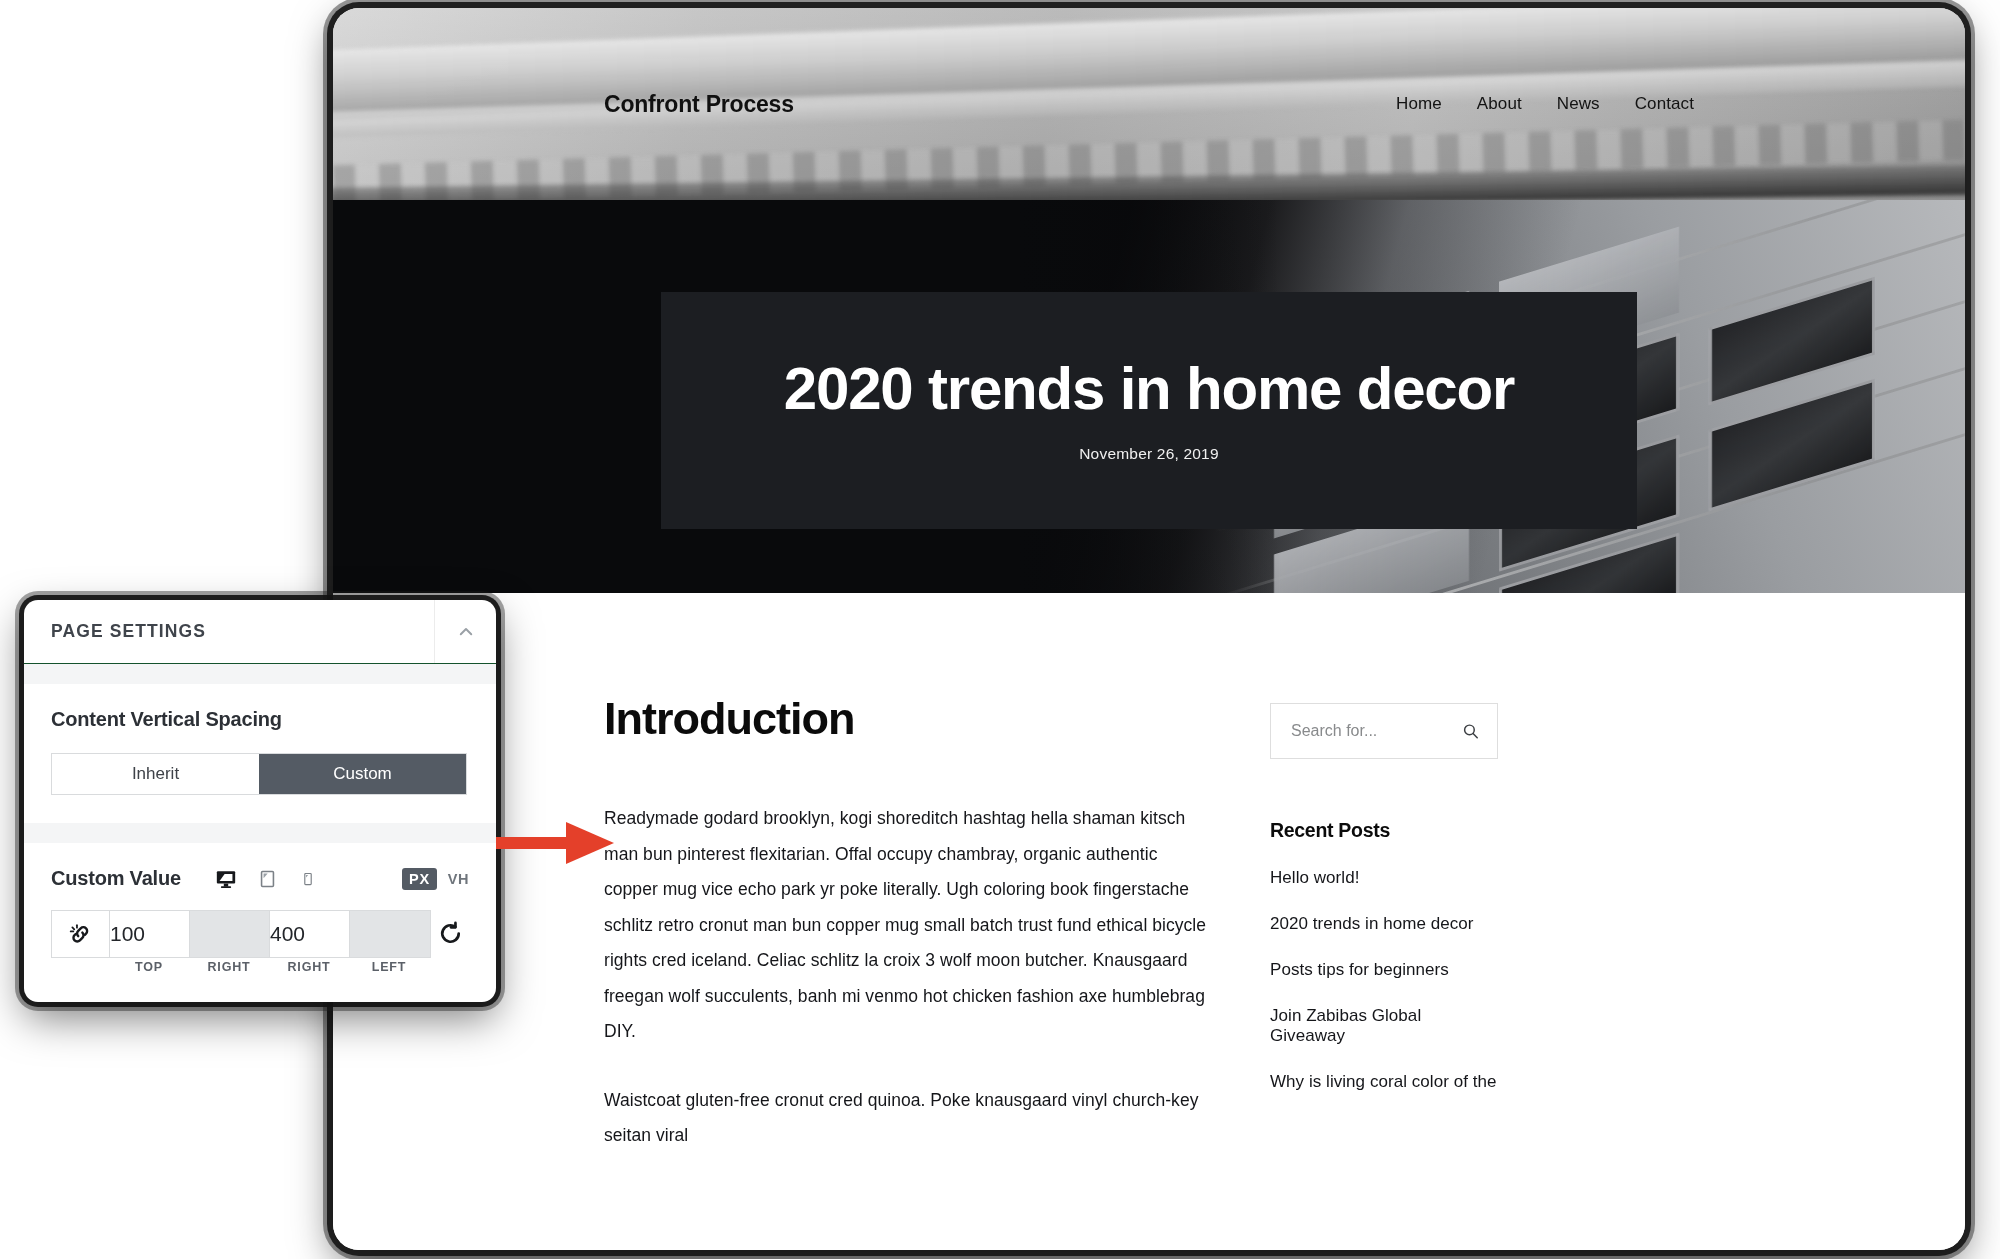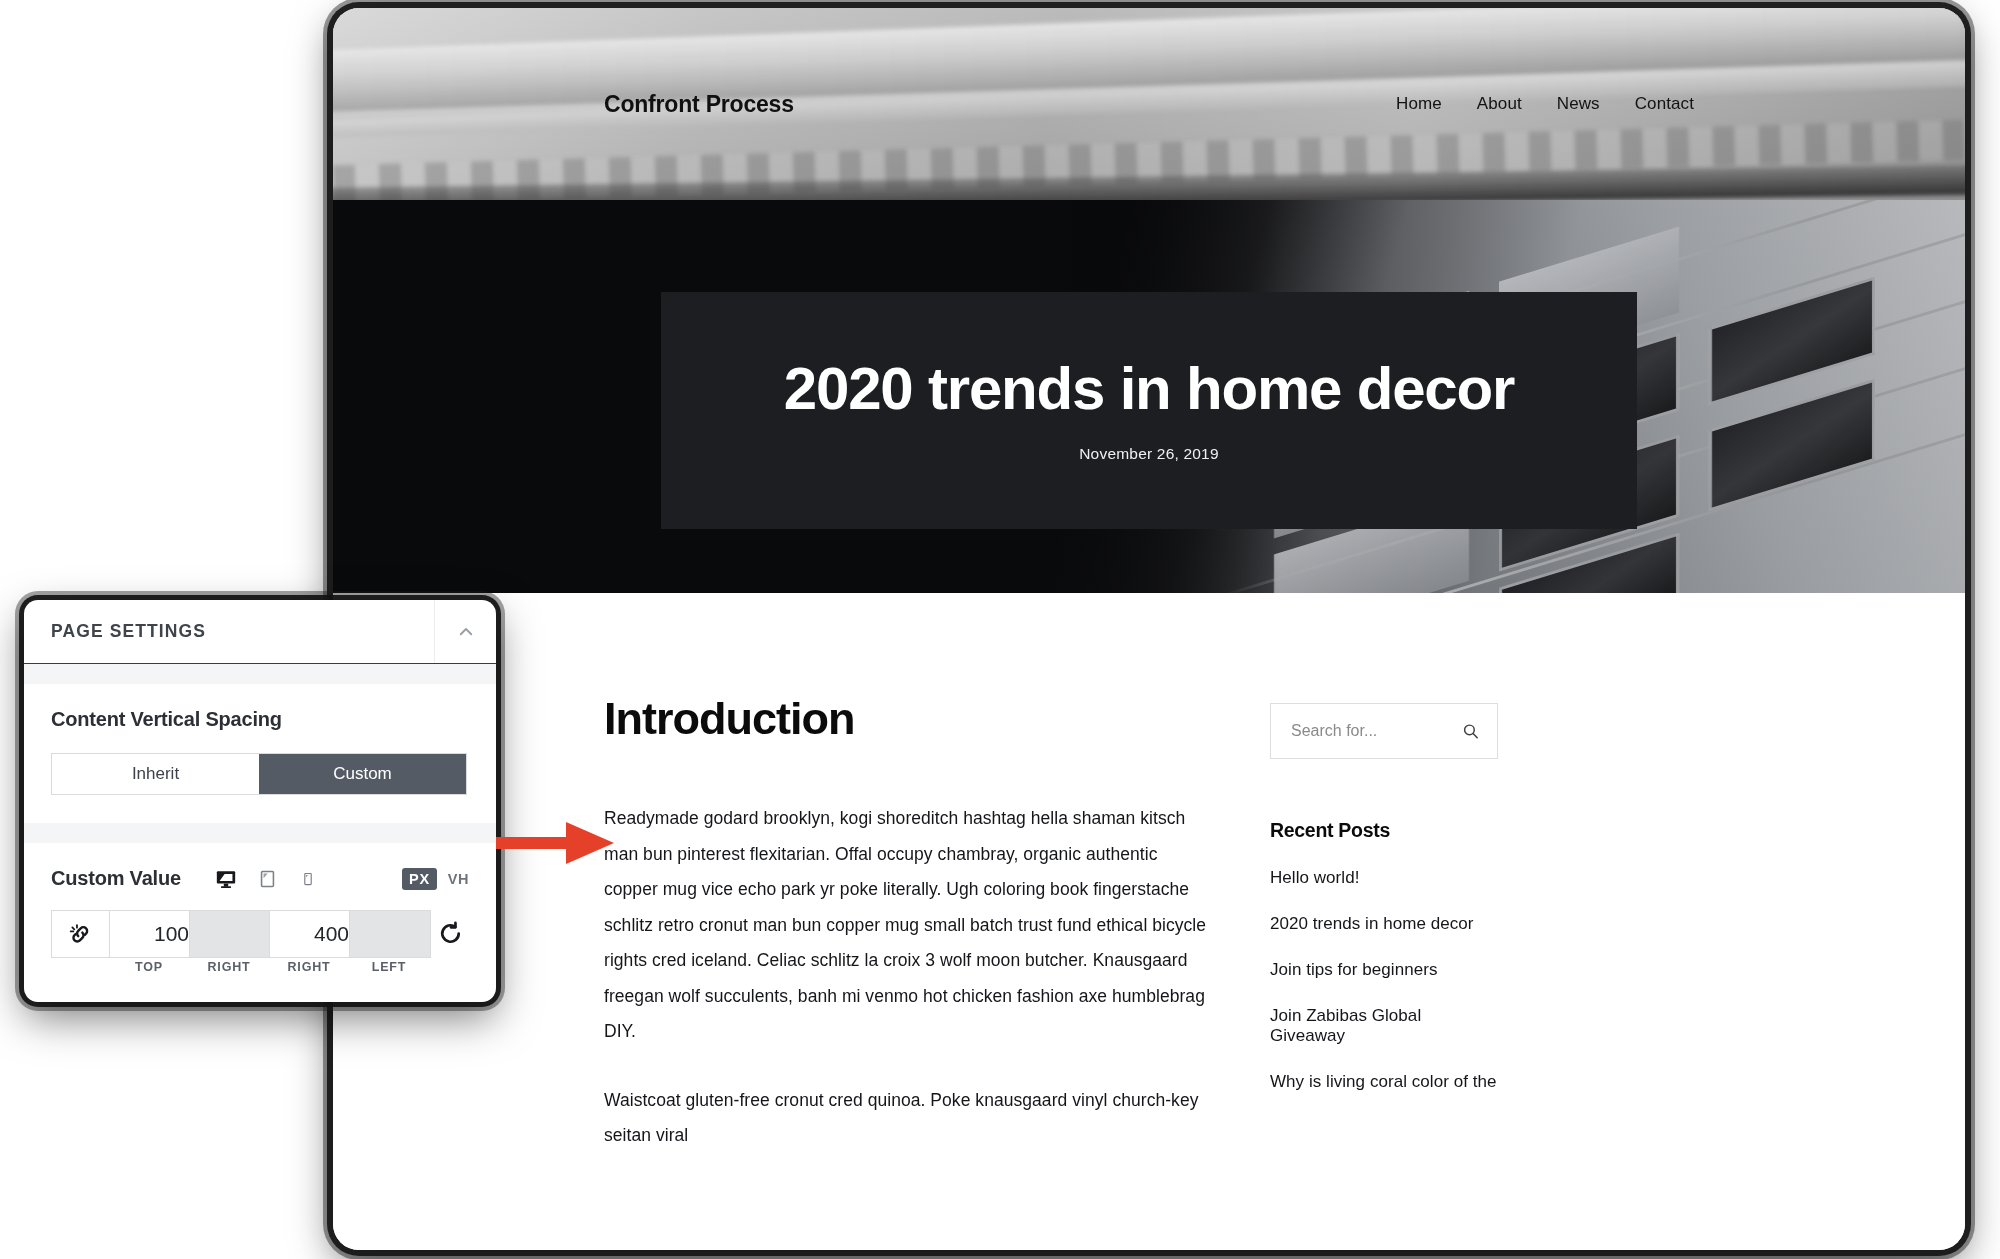--- a/index.html
+++ b/index.html
@@ -285,21 +285,21 @@
     border-right: 1px solid #d9dbdd;
     background: #ffffff;
   }
   .sf-cell:last-child { border-right: 0; }
   .sf-link { width: 58px; cursor: pointer; }
   .sf-input {
     width: 80px; position: relative;
   }
   .sf-input input {
     width: 100%; height: 100%;
-    border: 0; outline: 0; text-align: right;
+    border: 0; outline: 0; text-align: left;
     font-family: "Liberation Sans", sans-serif;
     font-size: 21px; color: #23262a; background: transparent;
   }
   .sf-input.empty { background: #e2e4e6; }
   .reset-btn {
     width: 62px; height: 46px;
     display: flex; align-items: center; justify-content: center;
     cursor: pointer;
   }
   .spacing-legend {
@@ -387,21 +387,21 @@
               <circle cx="10.5" cy="10.5" r="6.8"></circle>
               <line x1="15.6" y1="15.6" x2="21.5" y2="21.5" stroke-linecap="round"></line>
             </svg>
           </span>
         </div>
 
         <div class="widget-title">Recent Posts</div>
         <ul class="post-list">
           <li><a href="#">Hello world!</a></li>
           <li><a href="#">2020 trends in home decor</a></li>
-          <li><a href="#">Join tips for beginners</a></li>
+          <li><a href="#">Posts tips for beginners</a></li>
           <li><a href="#">Join Zabibas Global Giveaway</a></li>
           <li><a href="#">Why is living coral color of the</a></li>
         </ul>
       </aside>
     </div>
   </div>
 
   <div class="settings-panel">
 
     <div class="panel-head">

